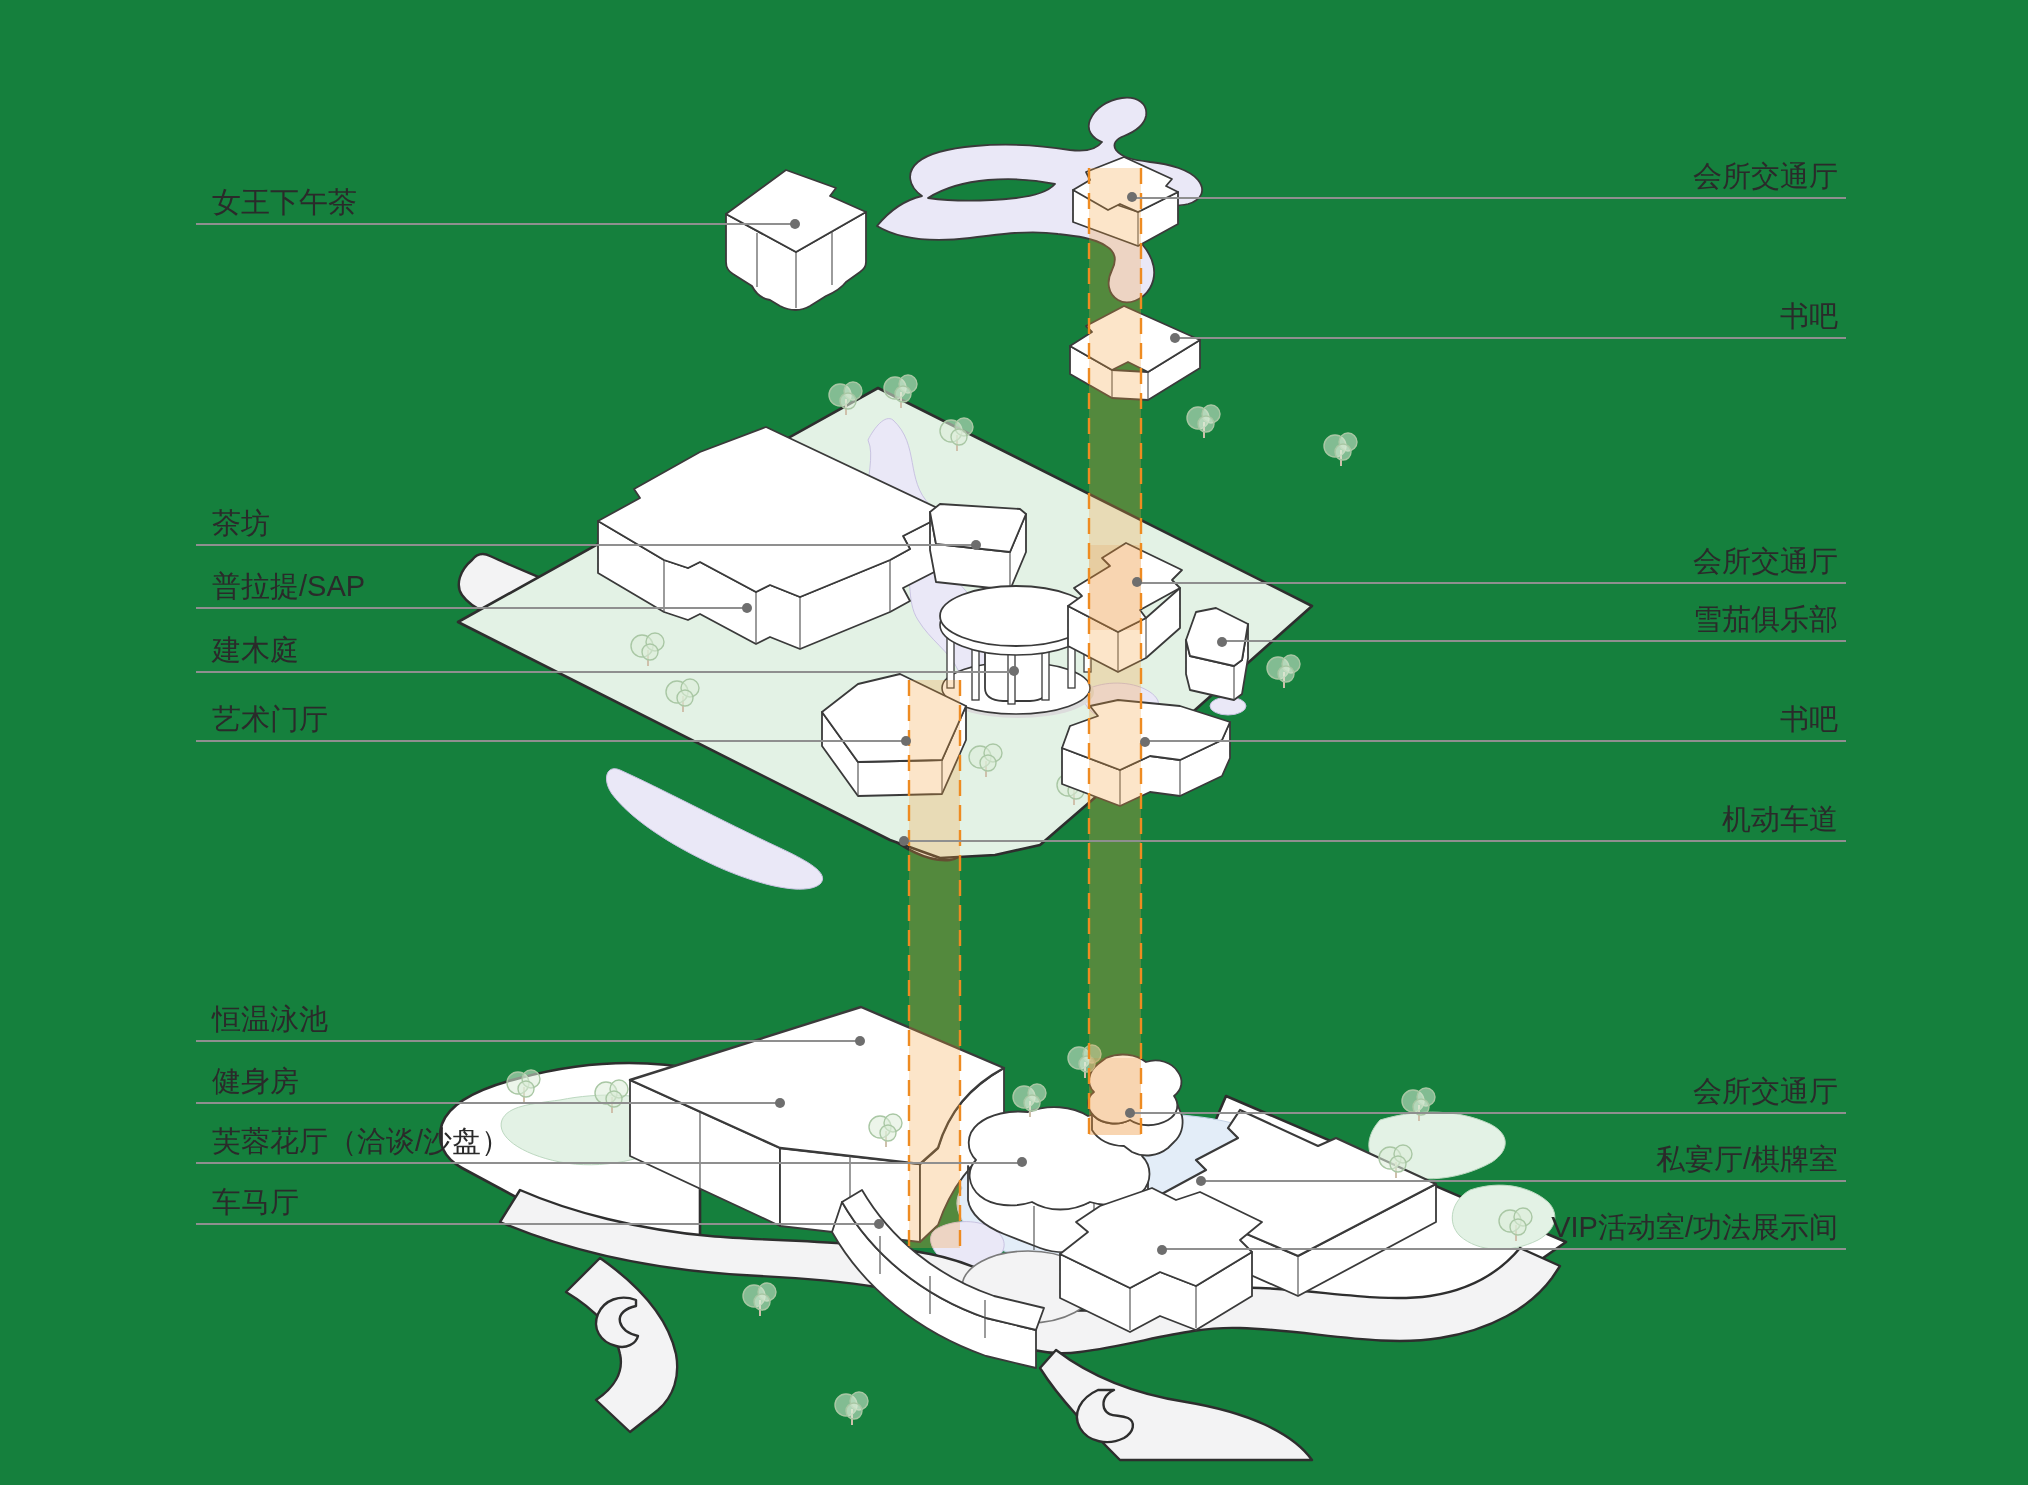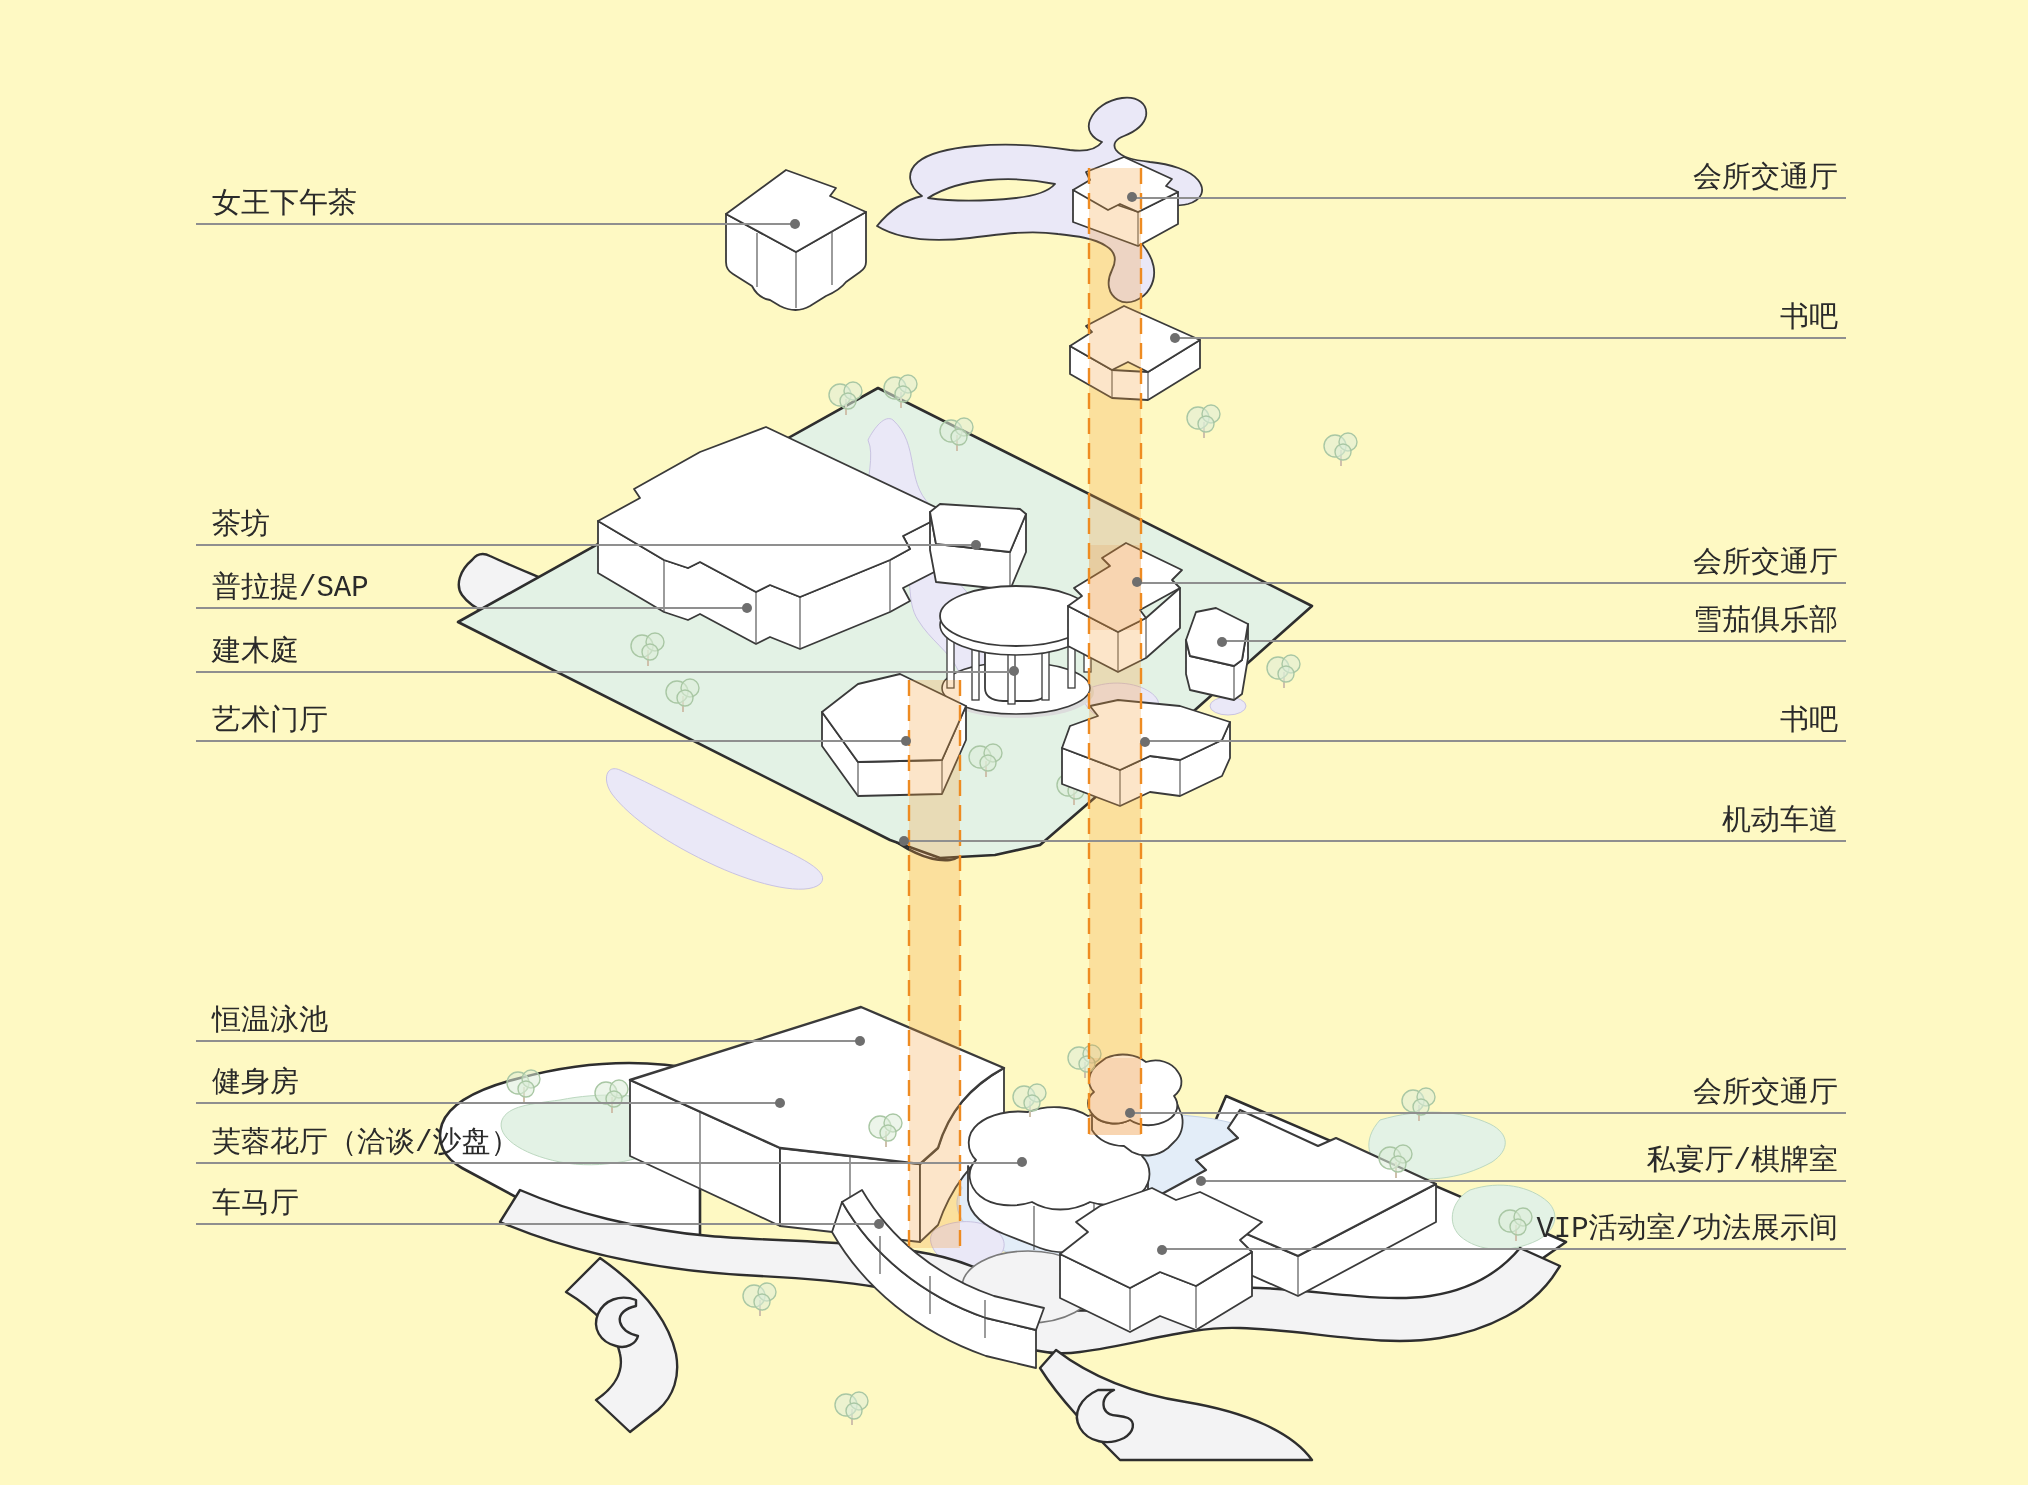--- a/index.html
+++ b/index.html
@@ -1,17 +1,17 @@
 <!DOCTYPE html>
 <html><head>
 <meta charset="utf-8">
 <style>
   html,body{margin:0;padding:0;background:#ffffff;}
-  .stage{position:relative;width:2028px;height:1485px;background:#fef9c3;overflow:hidden;
-         font-family:Liberation Mono, monospace;}
+  .stage{position:relative;width:2028px;height:1485px;background:#15803d;overflow:hidden;
+         font-family:Liberation Sans, sans-serif;}
   svg{display:block}
   .lbl{font-size:29px;fill:#2a2a2a;}
   .leader{stroke:#8f8f8f;stroke-width:1.8;}
   .dot{fill:#6e6e6e;}
   .bld{fill:#ffffff;stroke:#3a3a3a;stroke-width:1.8;stroke-linejoin:round;}
   .seam{stroke:#4a4a4a;stroke-width:1.1;}
   .outline-bold{stroke:#2e2e2e;stroke-width:2.6;stroke-linejoin:round;}
 </style>
 </head>
 <body>

